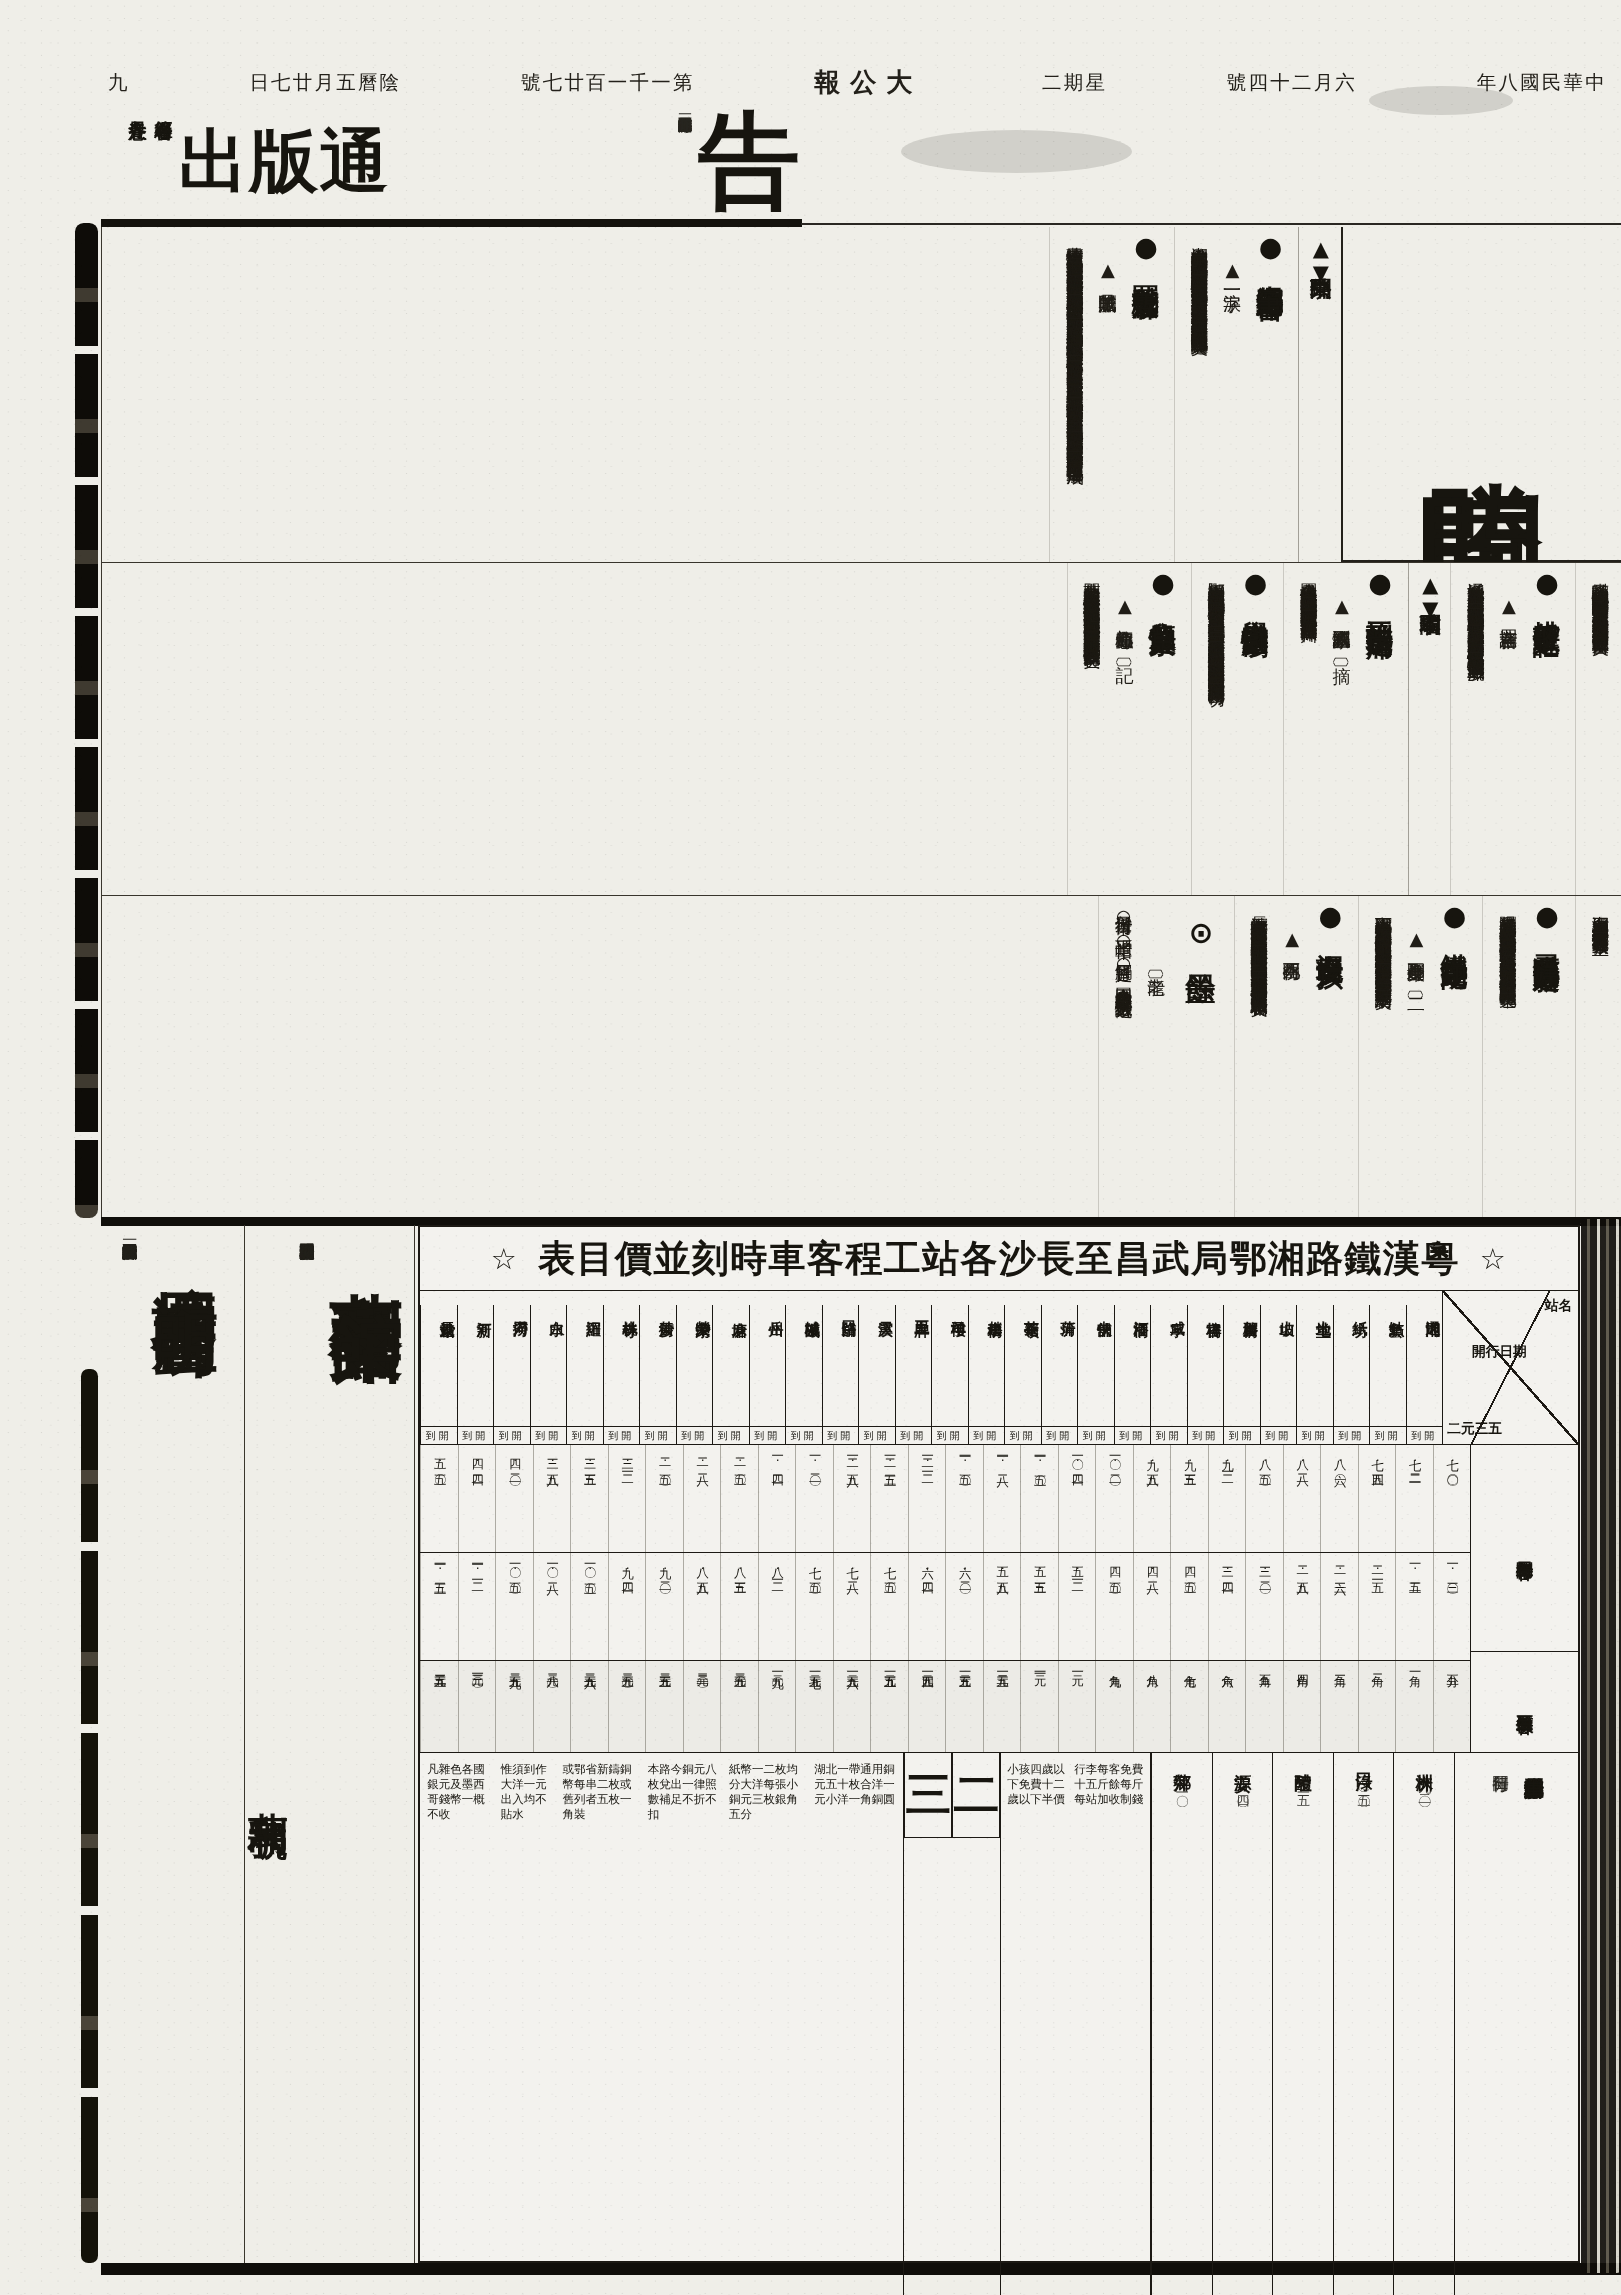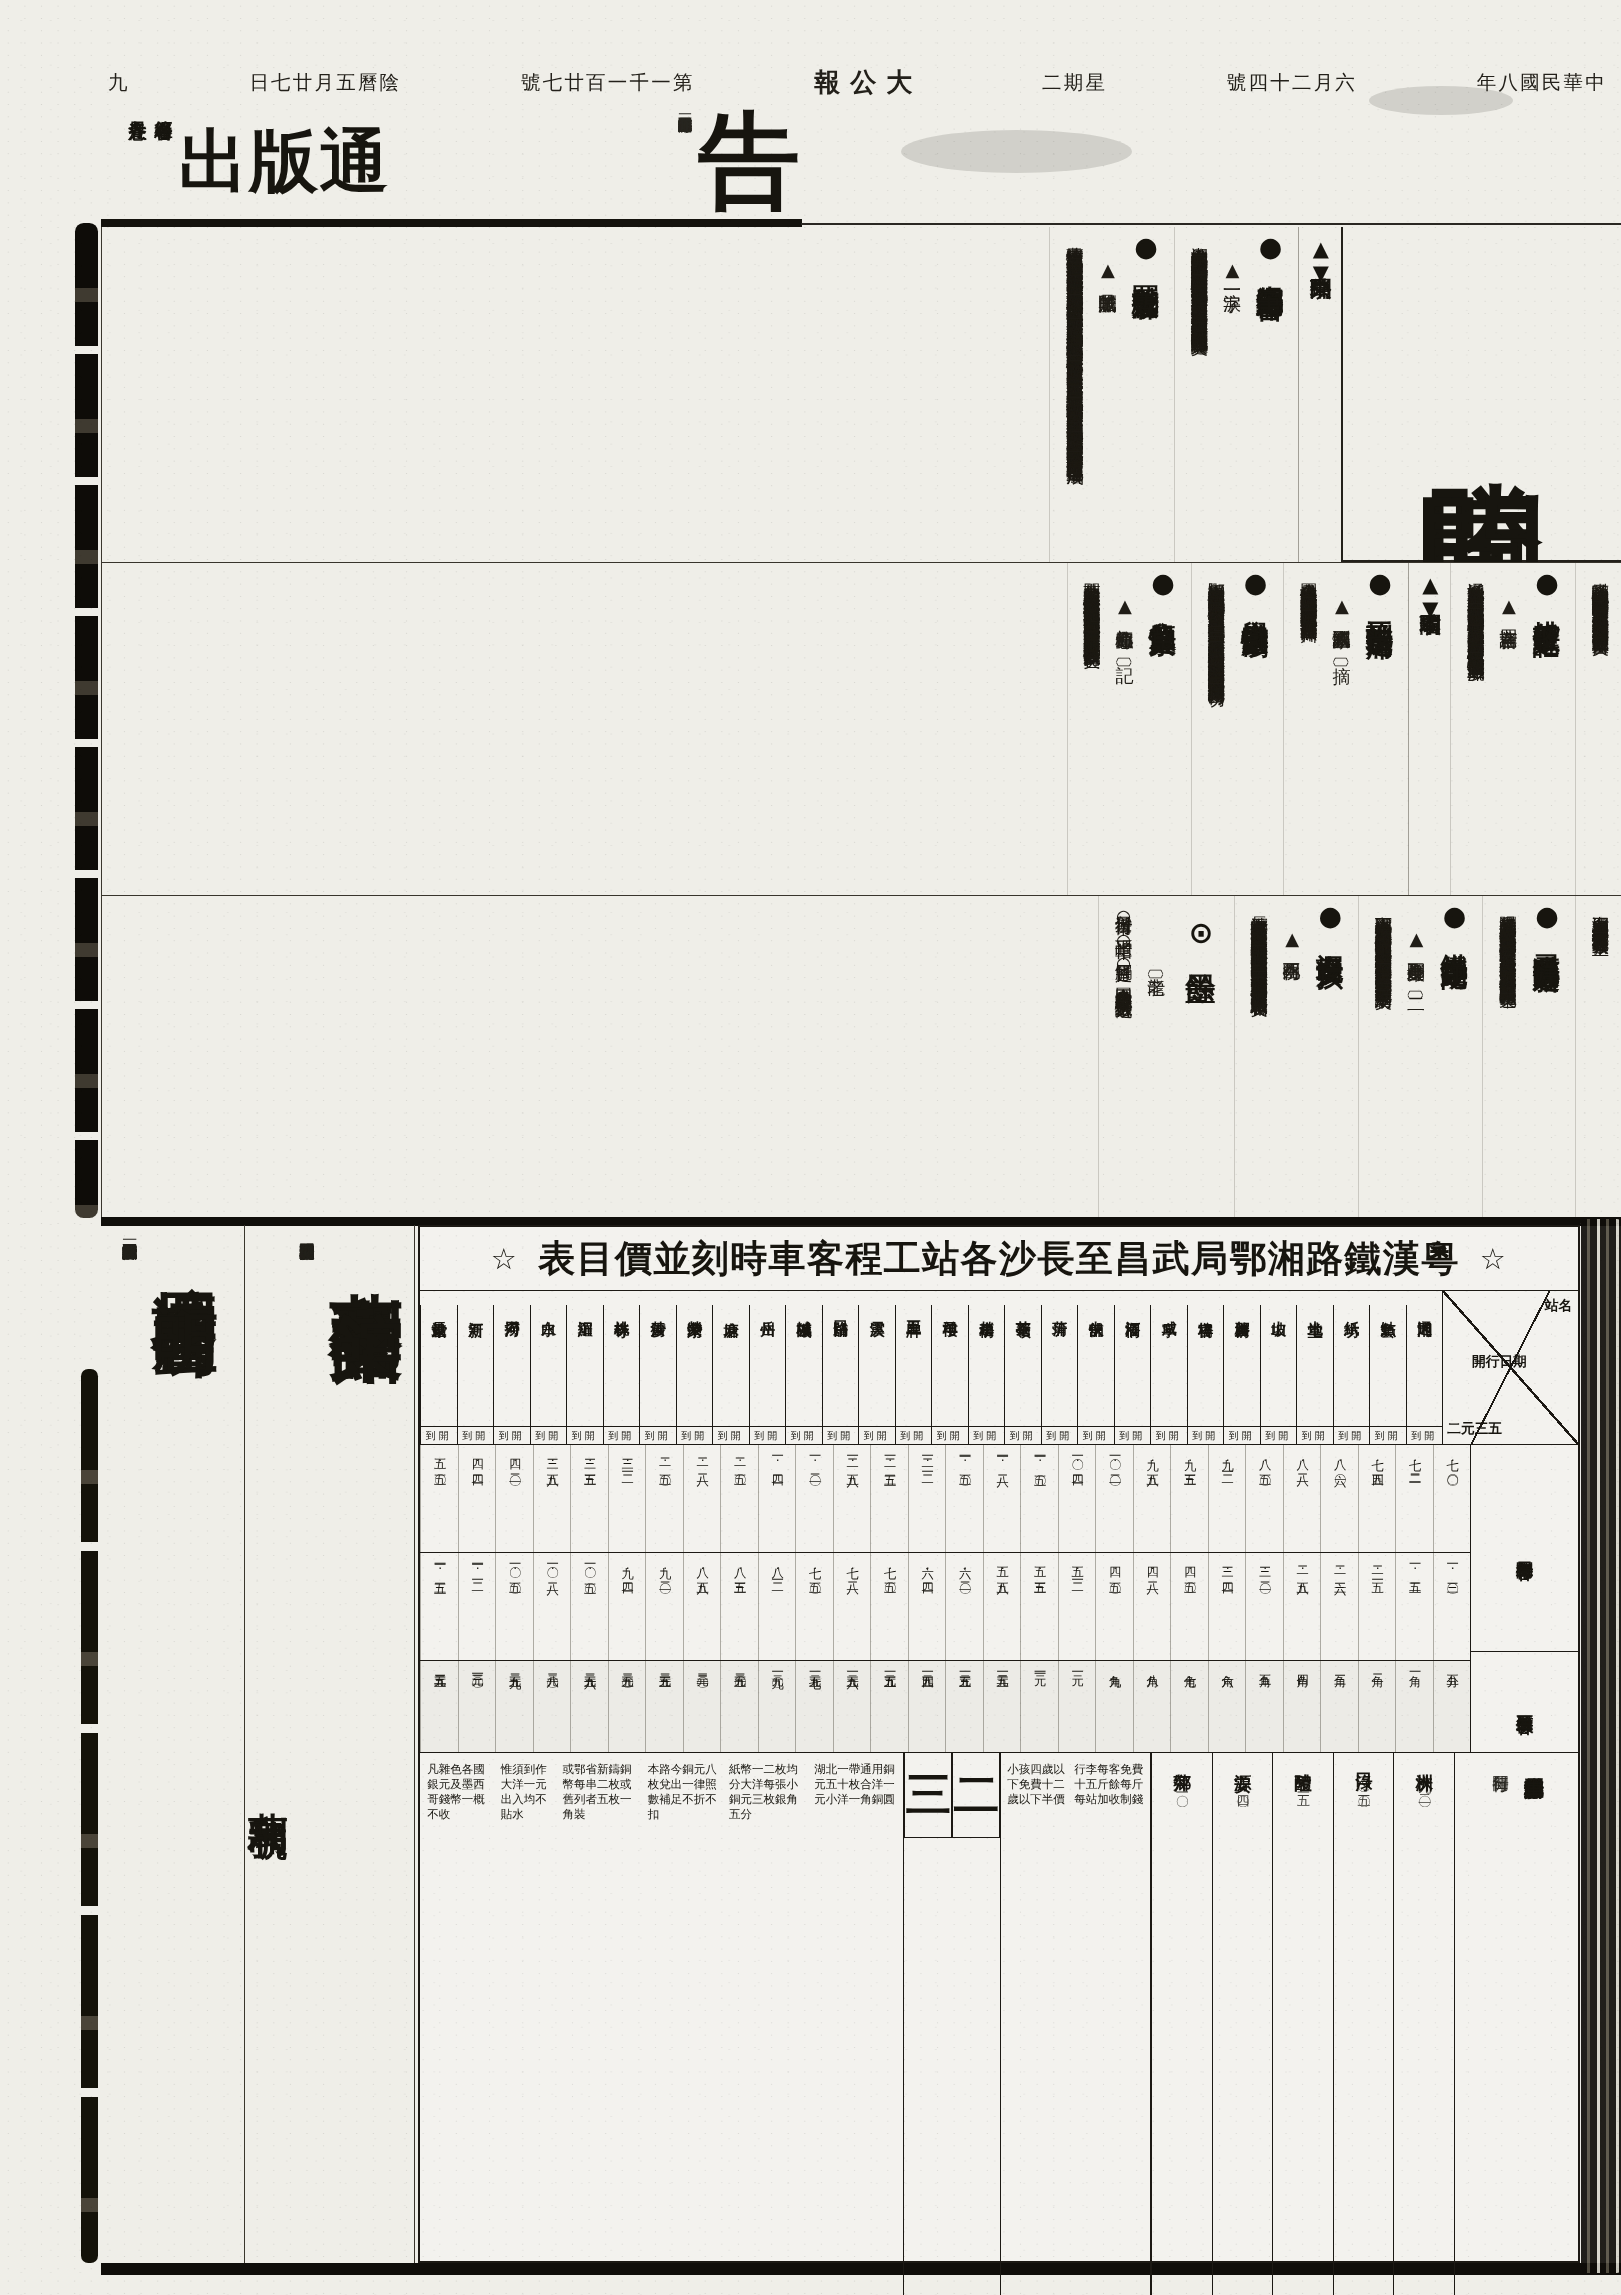--- a/index.html
+++ b/index.html
@@ -93,23 +93,23 @@
   .rail-date{height:37px;display:flex;align-items:center;justify-content:center;gap:13px;font-size:21.6px;font-weight:bold;border-bottom:2.2px solid #1c1914;}
   .rail-head{display:flex;flex-direction:row-reverse;height:153px;border-bottom:1.4px solid #1c1914;}
   .corner{flex:0 0 107px;position:relative;border-left:1.4px solid #1c1914;
     background:
       linear-gradient(to bottom left,transparent 49.4%,#1c1914 49.4%,#1c1914 50.6%,transparent 50.6%),
       linear-gradient(117deg,transparent 49.5%,#1c1914 49.5%,#1c1914 50.5%,transparent 50.5%);
     padding-left: 28px;
   }
   .corner span{position:absolute;font-size:13.7px;font-weight:bold;white-space:nowrap;}
   .corner .c1{top:5.8px;right:5.8px;}
-  .corner .c2{top:62px;left:29px;}
+  .corner .c2{top:52px;left:29px;}
   .corner .c3{bottom:5.8px;left:4.3px;}
-  .stn{flex:1 1 0;border-left:0.7px solid #1c1914;display:flex;flex-direction:column;align-items:center;overflow:hidden;margin-top:14px;}
+  .stn{flex:1 1 0;border-left:0.7px solid #1c1914;display:flex;flex-direction:column;overflow:hidden;margin-top:14px;}
   .stn .nm{font-size:15px;line-height:1.25;font-weight:bold;flex:1;padding-top:4.3px;letter-spacing:0.7px;}
   .stn .dk{font-size:10px;border-top:0.7px solid #1c1914;width:100%;text-align:center;padding:1.4px 0;letter-spacing:2.9px;}
   .rail-mid{display:flex;flex-direction:row-reverse;border-bottom:1.4px solid #1c1914;}
   .mid-label{flex:0 0 107px;border-left:1.4px solid #1c1914;display:flex;flex-direction:column;}
   .mid-label .lab{flex:1;display:flex;align-items:center;justify-content:center;font-size:17.3px;font-weight:bold;line-height:1.3;border-bottom:0.7px solid #1c1914;}
   .mid-label .lab:last-child{border-bottom:none;}
   .mid-grid{flex:1 1 0;display:flex;flex-direction:column;}
   .trow{display:flex;flex-direction:row-reverse;border-bottom:0.7px solid #1c1914;}
   .trow:last-child{border-bottom:none;}
   .trow .tc{flex:1 1 0;border-left:0.7px solid #55504570;display:flex;align-items:flex-start;justify-content:center;padding-top:4.3px;overflow:hidden;}

